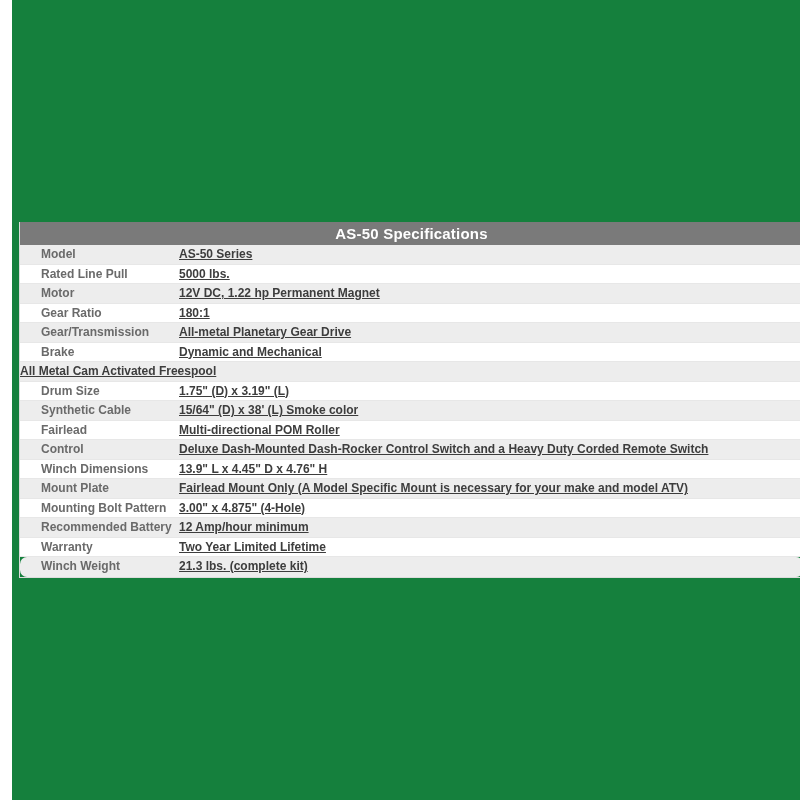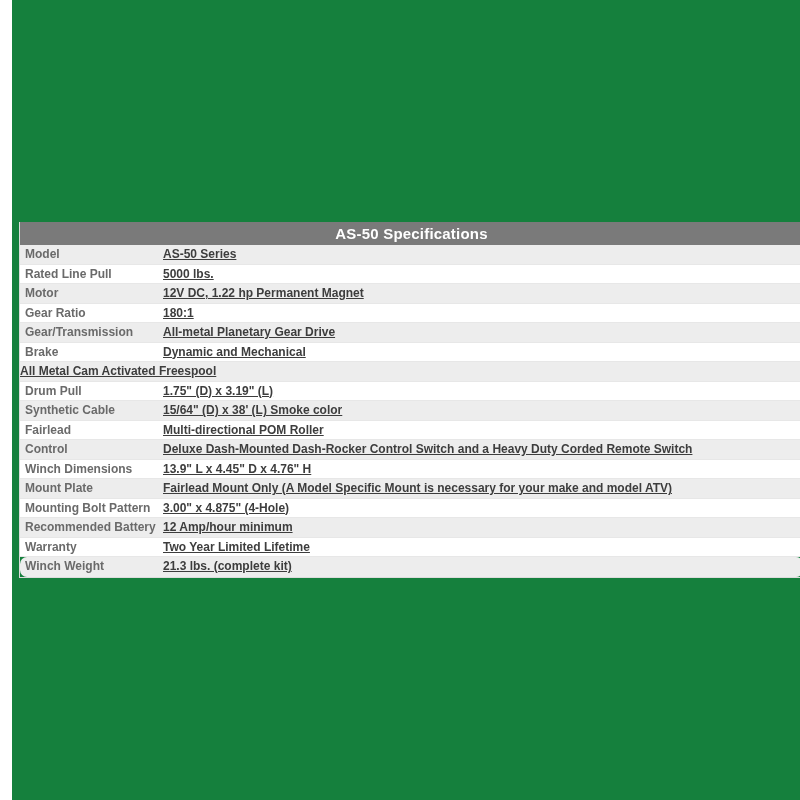--- a/index.html
+++ b/index.html
@@ -46,21 +46,21 @@
   .spec-row:nth-child(even) {
     background: #ededed;
   }
   .spec-row:last-child {
     border-bottom: none;
     border-radius: 7px;
   }
   .spec-label {
     width: 138px;
     flex: 0 0 138px;
-    padding-left: 5px;
+    padding-left: 21px;
     font-size: 12px;
     font-weight: bold;
     color: #6a6a6a;
     white-space: nowrap;
     overflow: hidden;
   }
   .spec-value {
     flex: 1;
     font-size: 12px;
     font-weight: bold;
@@ -98,21 +98,21 @@
       <div class="spec-value">All-metal Planetary Gear Drive</div>
     </div>
     <div class="spec-row">
       <div class="spec-label">Brake</div>
       <div class="spec-value">Dynamic and Mechanical</div>
     </div>
     <div class="spec-row">
       <div class="spec-value">All Metal Cam Activated Freespool</div>
     </div>
     <div class="spec-row">
-      <div class="spec-label">Drum Pull</div>
+      <div class="spec-label">Drum Size</div>
       <div class="spec-value">1.75" (D) x 3.19" (L)</div>
     </div>
     <div class="spec-row">
       <div class="spec-label">Synthetic Cable</div>
       <div class="spec-value">15/64" (D) x 38' (L) Smoke color</div>
     </div>
     <div class="spec-row">
       <div class="spec-label">Fairlead</div>
       <div class="spec-value">Multi-directional POM Roller</div>
     </div>

